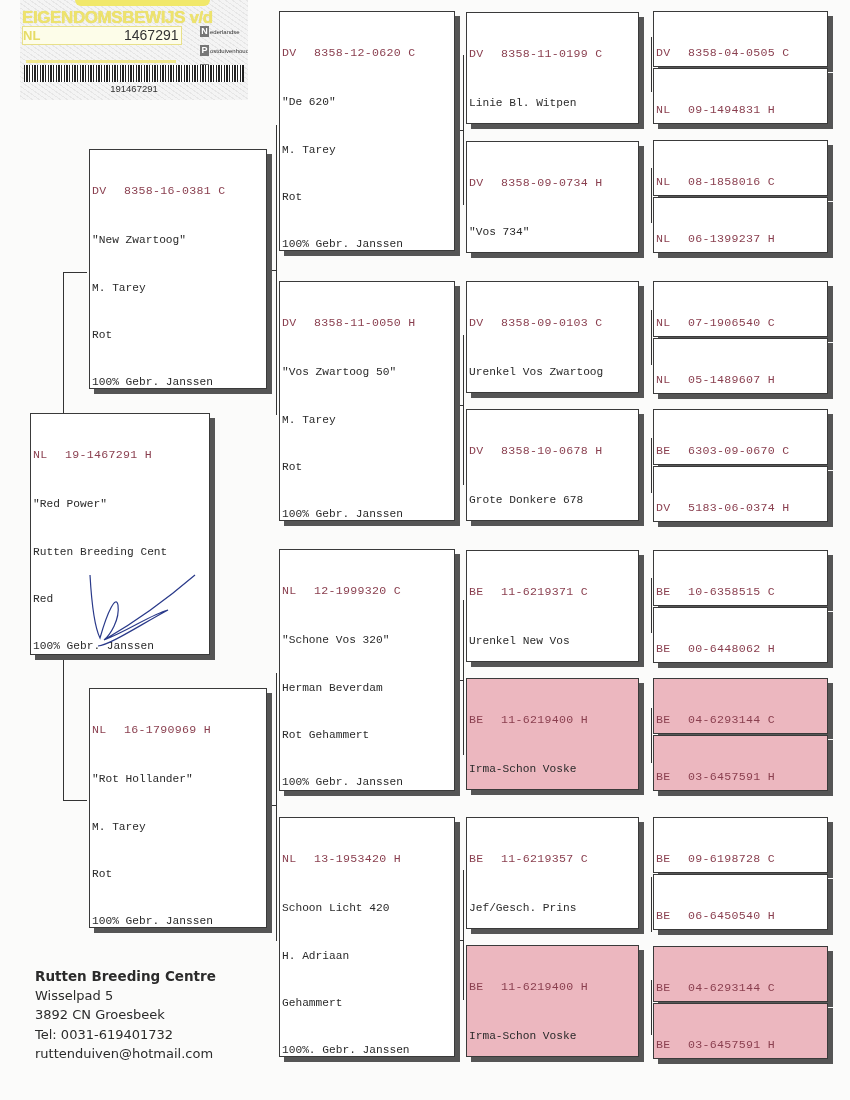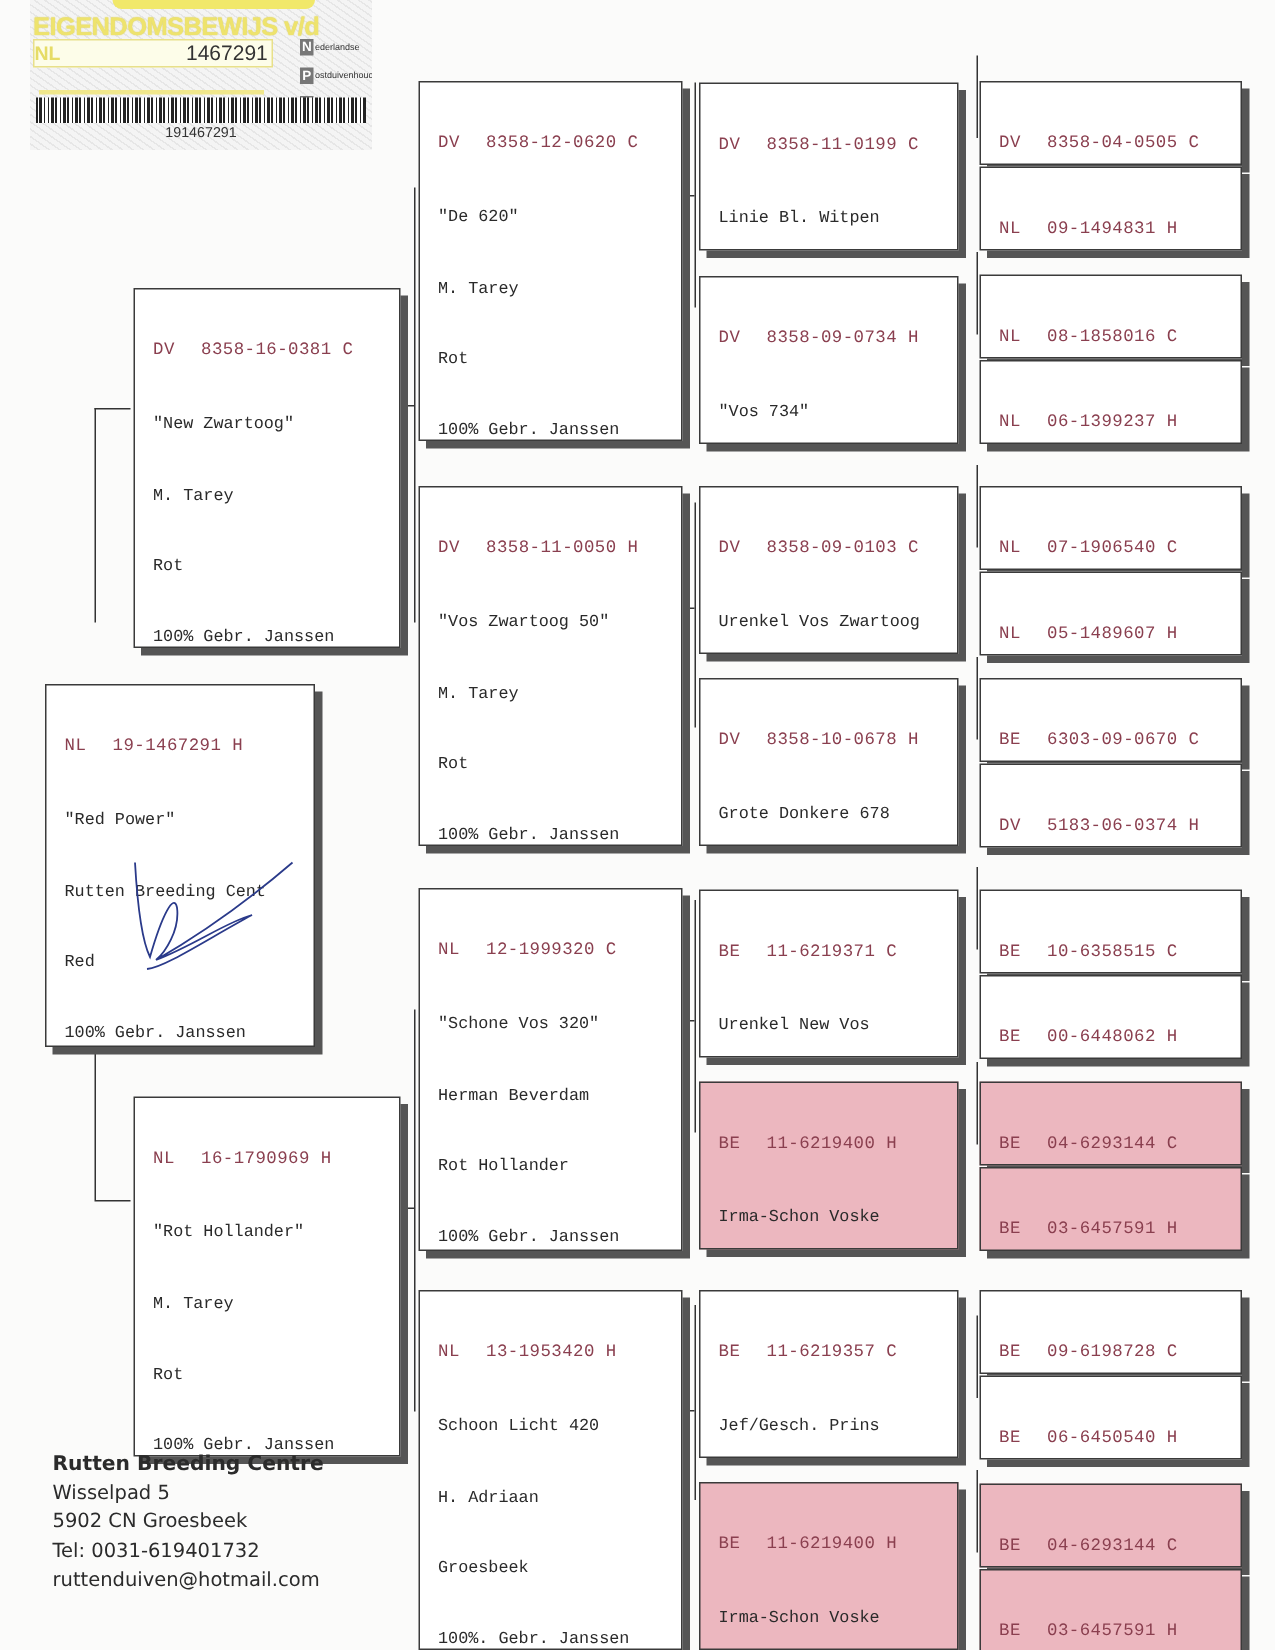--- a/index.html
+++ b/index.html
@@ -6,24 +6,23 @@
   html, body { width: 850px; height: 1100px; background: #fbfbfa; overflow: hidden; }
   body { position: relative; font-family: "Liberation Mono", "DejaVu Sans Mono", monospace; color: #2a2a2a; }
 
   .card {
     position: absolute;
     background: #ffffff;
     border: 1px solid #3a3a3a;
     box-shadow: 5px 5px 0 #555555;
     font-size: 11.2px;
     line-height: 15.8px;
-    padding: 1px 3px 0 12px;
+    padding: 1px 3px 0 2px;
     overflow: hidden;
     white-space: pre;
-    margin-top: 43px;
   }
   .card.pink { background: #ecb7bf; }
   .card .ring {
     color: #8a3f4f;
     font-size: 11.6px;
     letter-spacing: 0.3px;
     height: 16px;
     margin-bottom: 3px;
     display: flex; gap: 14px;
   }
@@ -191,32 +190,32 @@
   <span class="line">M. Tarey</span>
   <span class="line">Rot</span>
   <span class="line">100% Gebr. Janssen</span>
   
 </div>
 
 <div class="card" style="left:279px; top:549px; width:176px; height:242px;">
   <div class="ring"><span class="cty">NL</span><span>12-1999320 C</span></div>
   <span class="line">"Schone Vos 320"</span>
   <span class="line">Herman Beverdam</span>
-  <span class="line">Rot Hollander</span>
+  <span class="line">Rot Gehammert</span>
   <span class="line">100% Gebr. Janssen</span>
   
   
   
 </div>
 
 <div class="card" style="left:279px; top:817px; width:176px; height:240px;">
   <div class="ring"><span class="cty">NL</span><span>13-1953420 H</span></div>
   <span class="line">Schoon Licht 420</span>
   <span class="line">H. Adriaan</span>
-  <span class="line">Groesbeek</span>
+  <span class="line">Gehammert</span>
   <span class="line">100%. Gebr. Janssen</span>
   
   
   
   
   
   
   
   
   
@@ -363,16 +362,16 @@
 </div>
 <div class="card pink" style="left:653px; top:1003px; width:175px; height:56px;">
   <div class="ring"><span class="cty">BE</span><span>03-6457591 H</span></div>
   
   
 </div>
 
 <div class="footer">
   <div class="name">Rutten Breeding Centre</div>
   <div>Wisselpad 5</div>
-  <div>5902 CN Groesbeek</div>
+  <div>3892 CN Groesbeek</div>
   <div>Tel: 0031-619401732</div>
   <div>ruttenduiven@hotmail.com</div>
 </div>
 
 </body></html>

